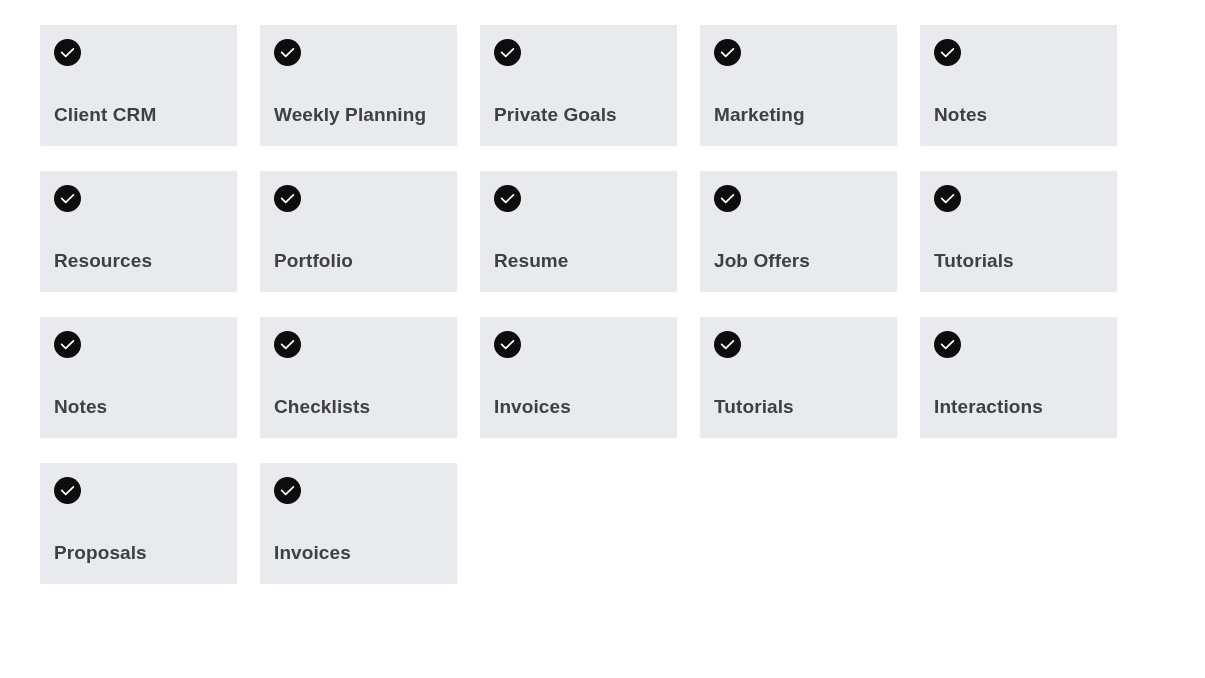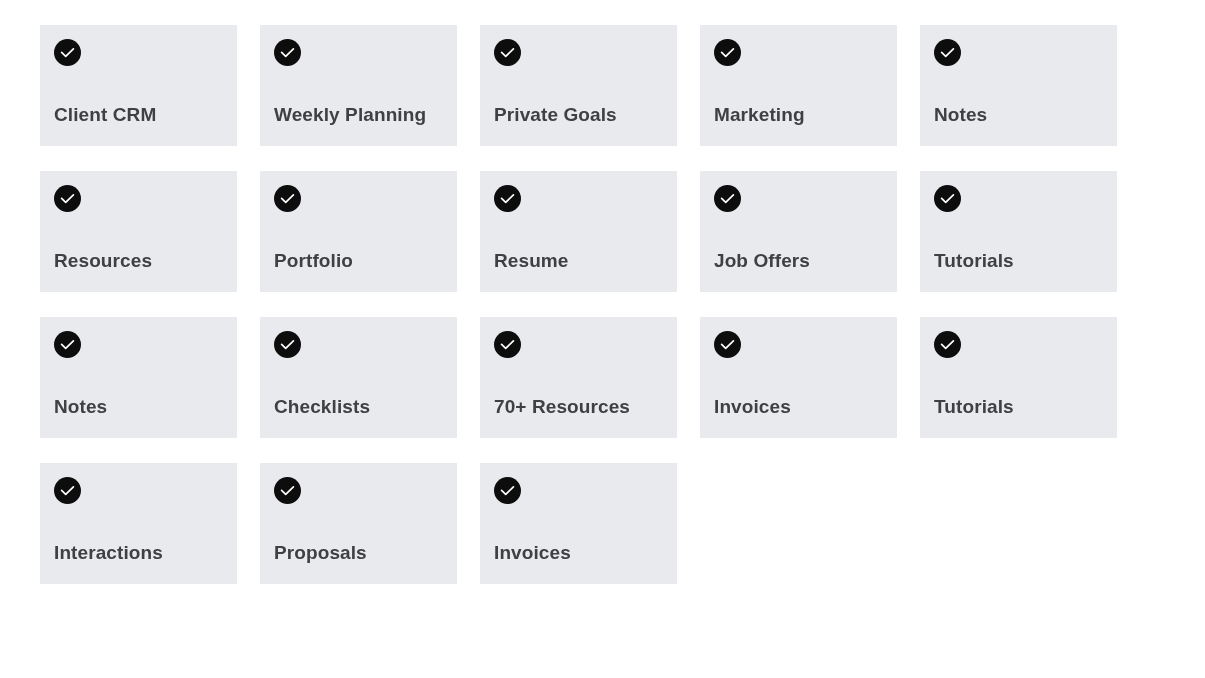--- a/index.html
+++ b/index.html
@@ -183,29 +183,20 @@
     </span>
     <span class="card-label">Checklists</span>
   </div>
       <div class="card">
     <span class="card-icon">
       <svg viewBox="0 0 27 27" xmlns="http://www.w3.org/2000/svg" aria-hidden="true">
         <circle cx="13.5" cy="13.5" r="13.5" fill="#0d0d0d"></circle>
         <path d="M7.6 13.4 L11.7 17.4 L19.4 9.9" fill="none" stroke="#ffffff" stroke-width="1.7" stroke-linecap="round" stroke-linejoin="round"></path>
       </svg>
     </span>
-    <span class="card-label">70+ Resources</span>
-  </div>
-      <div class="card">
-    <span class="card-icon">
-      <svg viewBox="0 0 27 27" xmlns="http://www.w3.org/2000/svg" aria-hidden="true">
-        <circle cx="13.5" cy="13.5" r="13.5" fill="#0d0d0d"></circle>
-        <path d="M7.6 13.4 L11.7 17.4 L19.4 9.9" fill="none" stroke="#ffffff" stroke-width="1.7" stroke-linecap="round" stroke-linejoin="round"></path>
-      </svg>
-    </span>
     <span class="card-label">Invoices</span>
   </div>
       <div class="card">
     <span class="card-icon">
       <svg viewBox="0 0 27 27" xmlns="http://www.w3.org/2000/svg" aria-hidden="true">
         <circle cx="13.5" cy="13.5" r="13.5" fill="#0d0d0d"></circle>
         <path d="M7.6 13.4 L11.7 17.4 L19.4 9.9" fill="none" stroke="#ffffff" stroke-width="1.7" stroke-linecap="round" stroke-linejoin="round"></path>
       </svg>
     </span>
     <span class="card-label">Tutorials</span>

